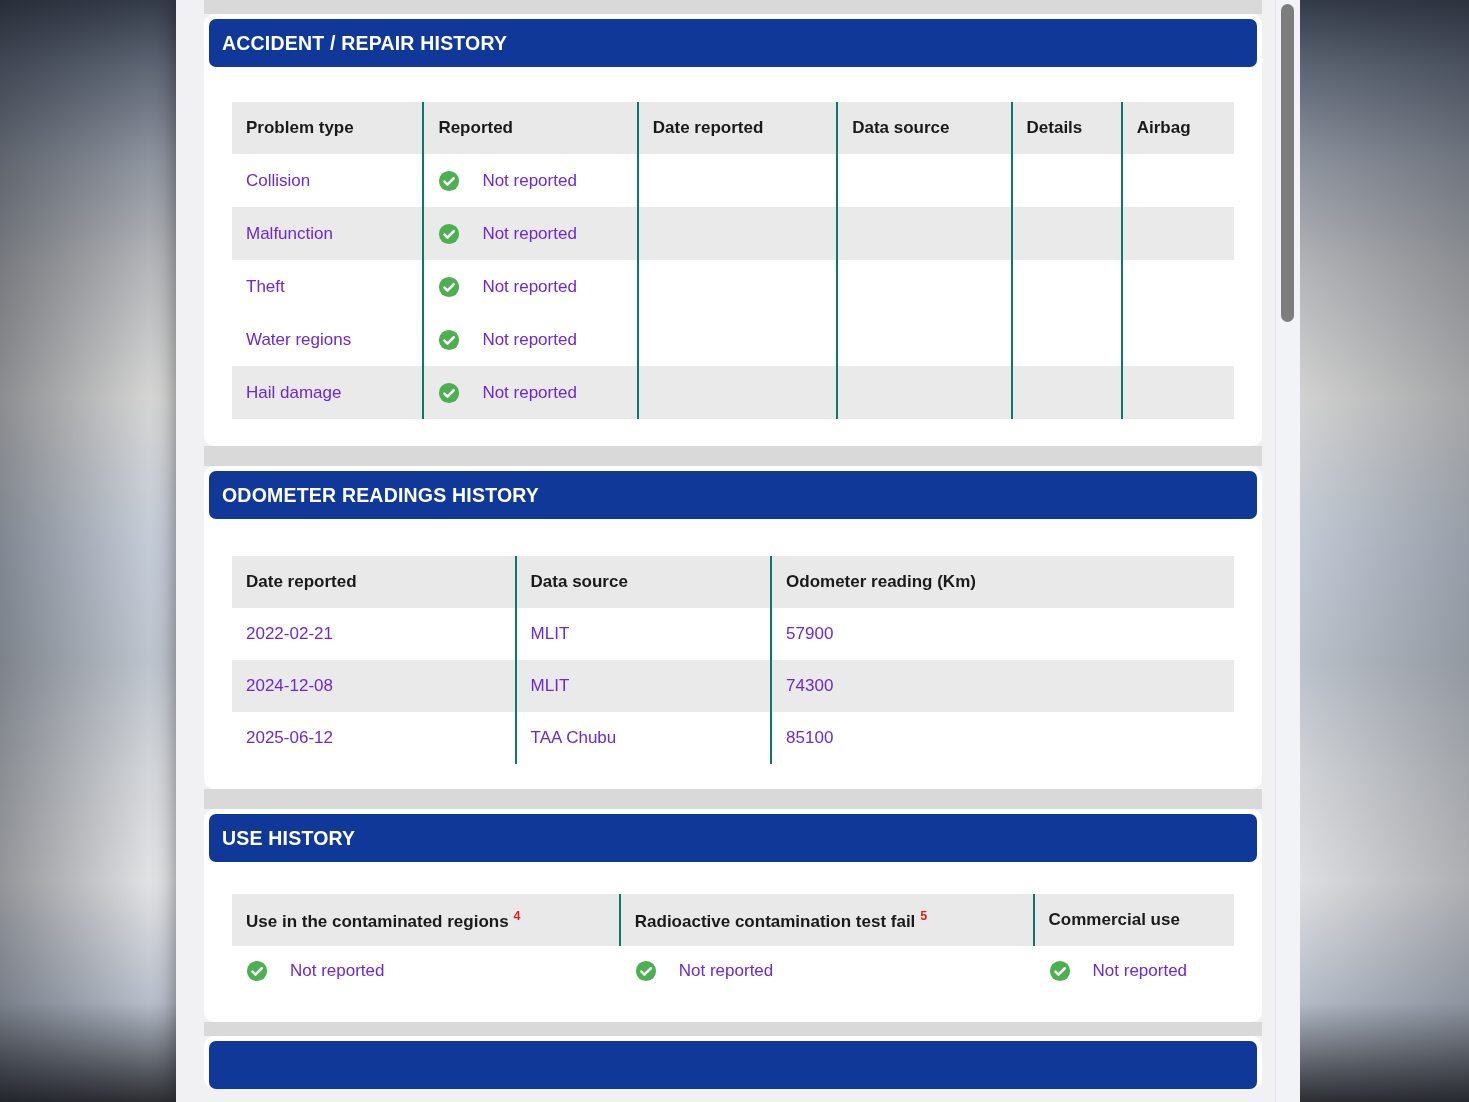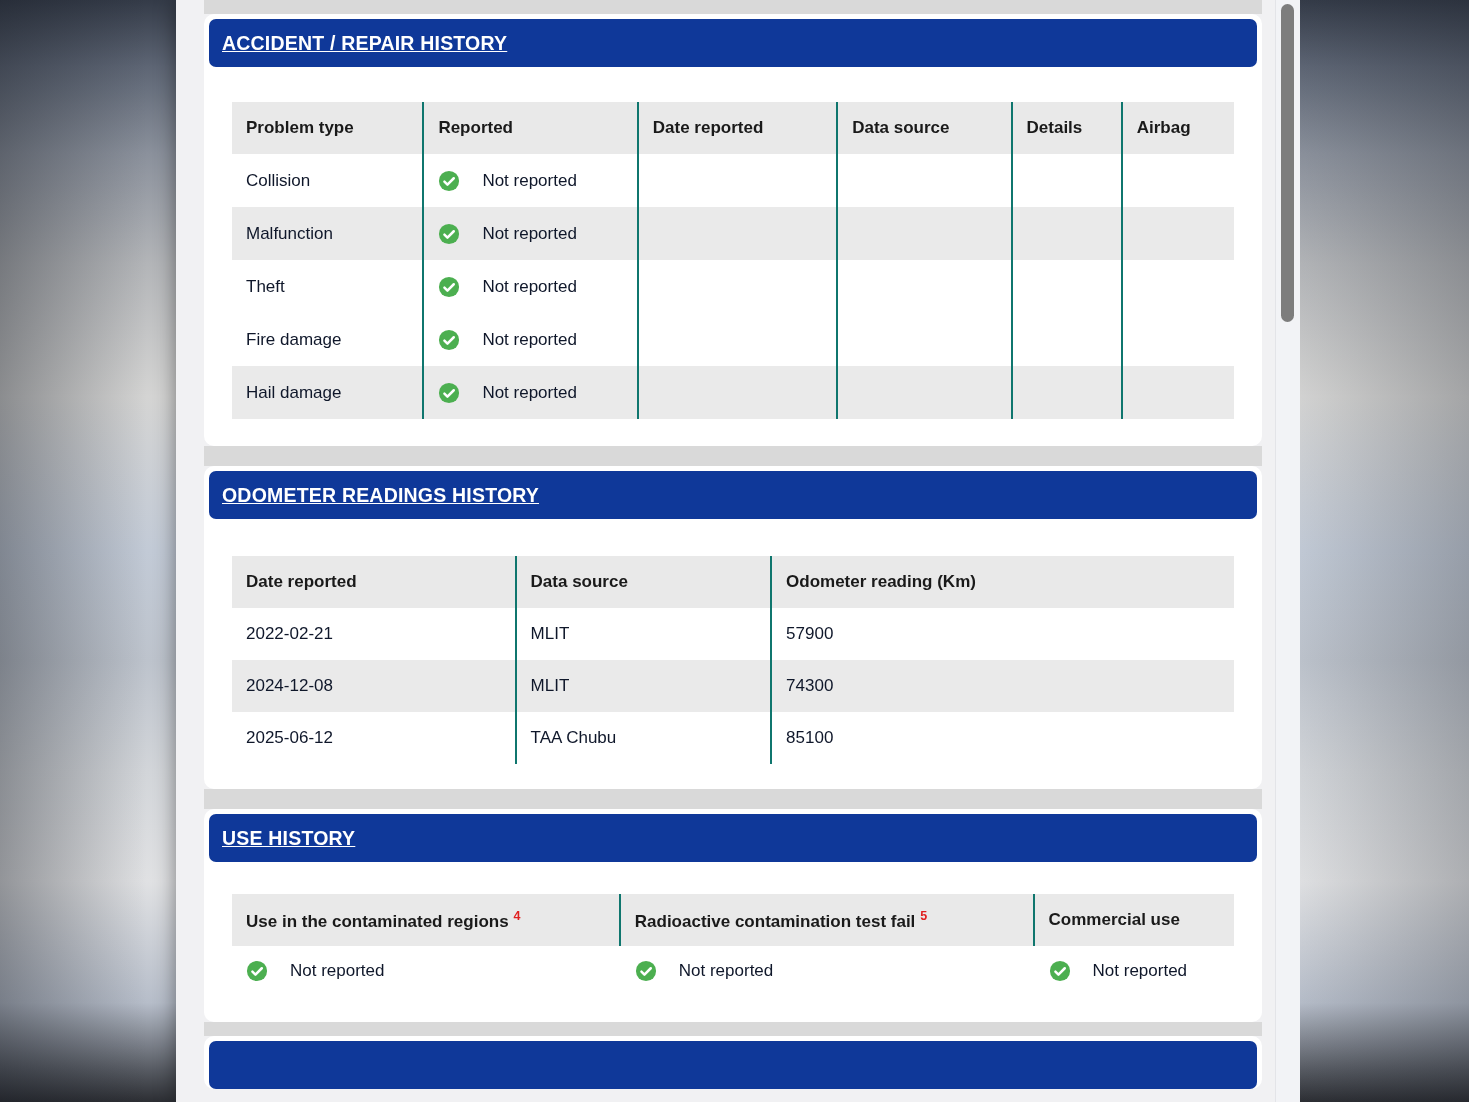--- a/index.html
+++ b/index.html
@@ -37,31 +37,30 @@
   .card.accident { padding-bottom: 27px; }
   .card.odometer { padding-bottom: 25px; }
   .card.use      { padding-bottom: 26px; }
   .card.partial  { padding-bottom: 0; }
 
   .card-header {
     background: #0f3899; color: #ffffff; border-radius: 7px;
     height: 48px; line-height: 48px;
     font-size: 19.5px; font-weight: bold; letter-spacing: .2px;
     padding-left: 13px;
-    text-decoration: underline;
   }
 
   .tbl-wrap { margin: 35px 23px 0 23px; }
   .card.odometer .tbl-wrap { margin-top: 37px; }
   .card.use .tbl-wrap { margin-top: 32px; }
 
   table { width: 100%; border-collapse: separate; border-spacing: 0; table-layout: fixed; }
   th, td {
     text-align: left; vertical-align: middle;
-    padding-left: 14px; font-size: 17px; color: #0f172a;
+    padding-left: 14px; font-size: 17px; color: #6d28d9;
   }
   th { background: #e9e9e9; font-weight: bold; color: #1a1a1a; height: 52px; }
   th:not(:last-child), td:not(:last-child) { border-right: 2px solid #0f766e; }
   tbody td { height: 53px; }
   .card.odometer tbody td { height: 52px; }
   tbody tr.stripe td { background: #eaeaea; }
 
   .status { display: flex; align-items: center; gap: 22px; }
   .check-icon { width: 22px; height: 22px; flex: 0 0 22px; display: inline-block; }
 
@@ -150,21 +149,21 @@
                     </svg></span>
                   <span>Not reported</span>
                 </span>
               </td>
               <td></td>
               <td></td>
               <td></td>
               <td></td>
             </tr>
             <tr>
-              <td>Fire damage</td>
+              <td>Water regions</td>
               <td>
                 <span class="status">
                   <span class="check-icon"><svg viewBox="0 0 24 24" width="22" height="22">
                       <circle cx="12" cy="12" r="11" fill="#4caf50"></circle>
                       <path d="M7 12.6l3.3 3.3L17.2 9" fill="none" stroke="#ffffff" stroke-width="2.7" stroke-linecap="round" stroke-linejoin="round"></path>
                     </svg></span>
                   <span>Not reported</span>
                 </span>
               </td>
               <td></td>

